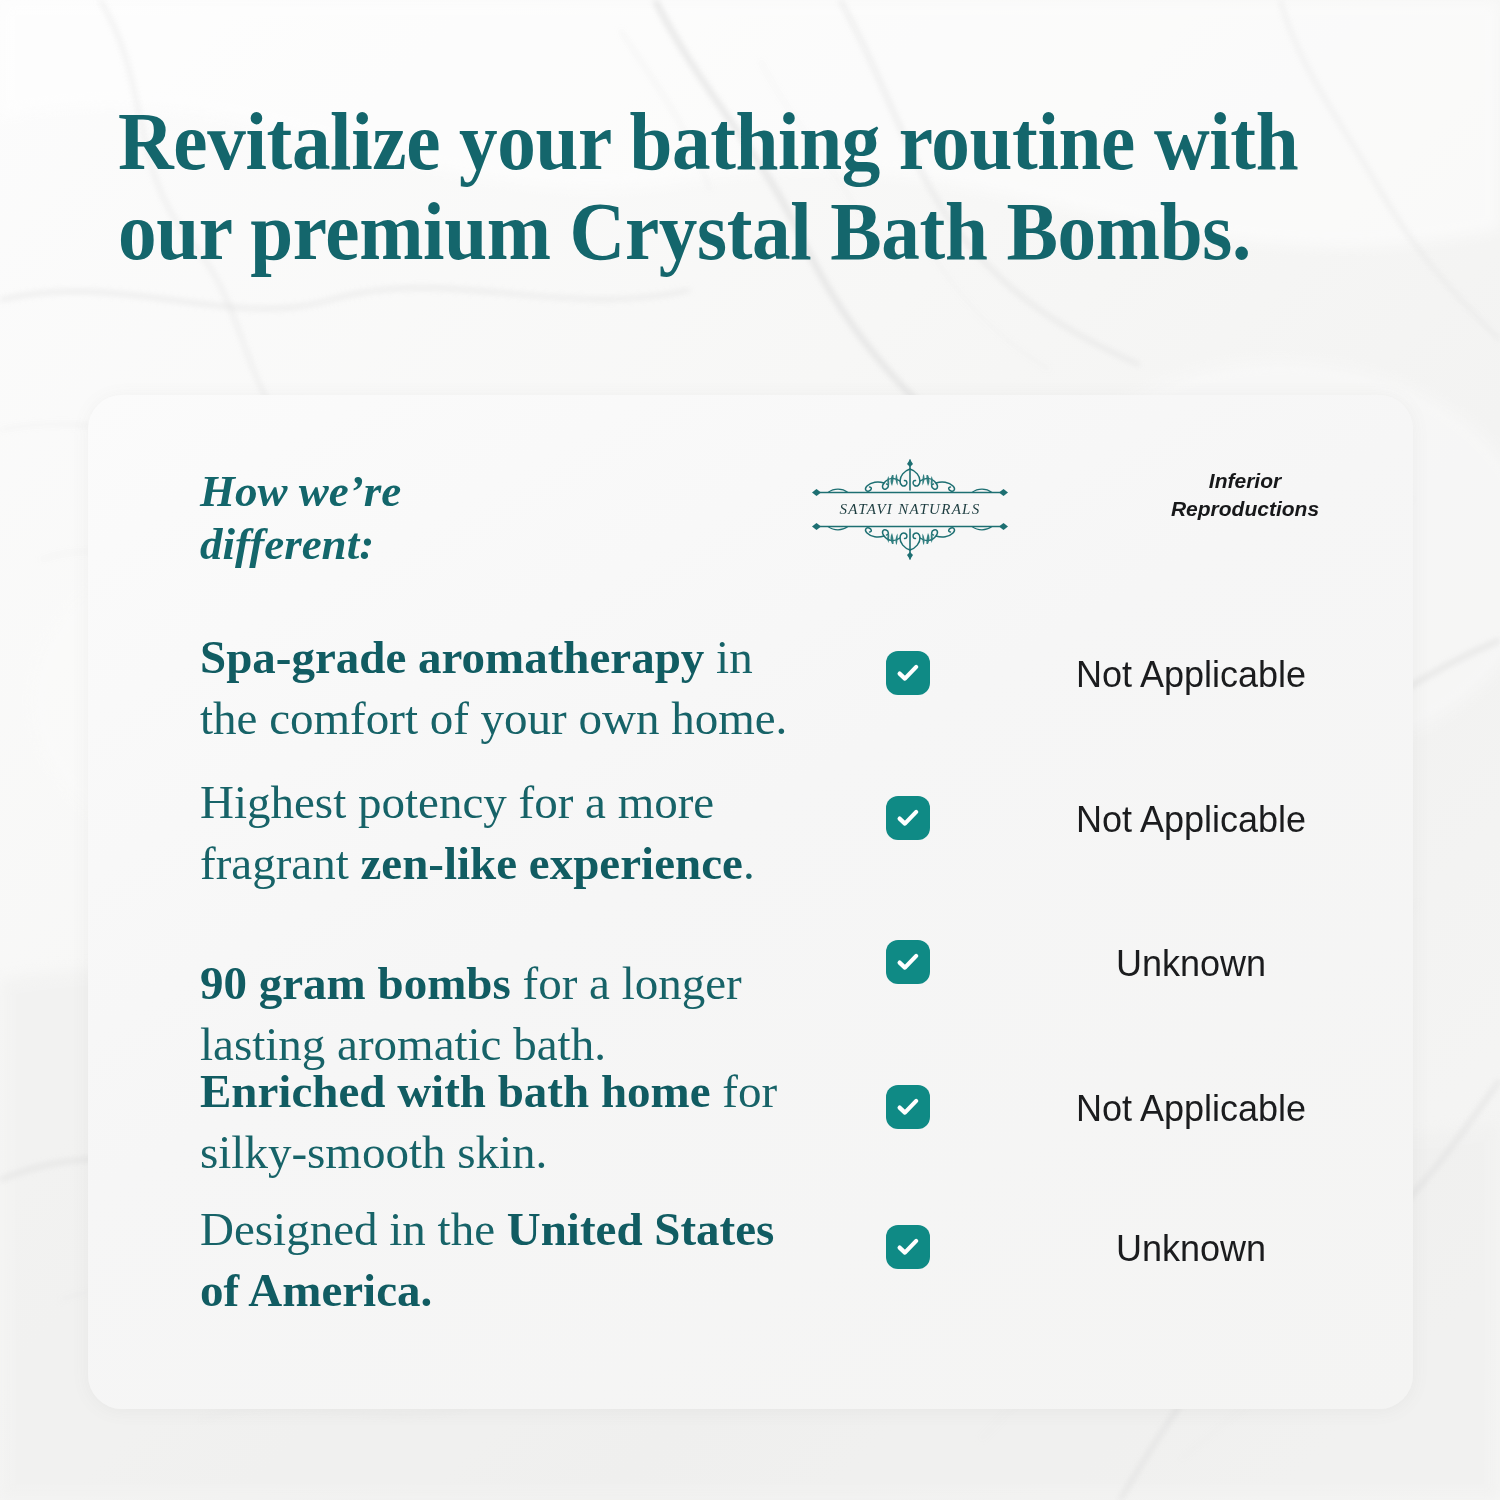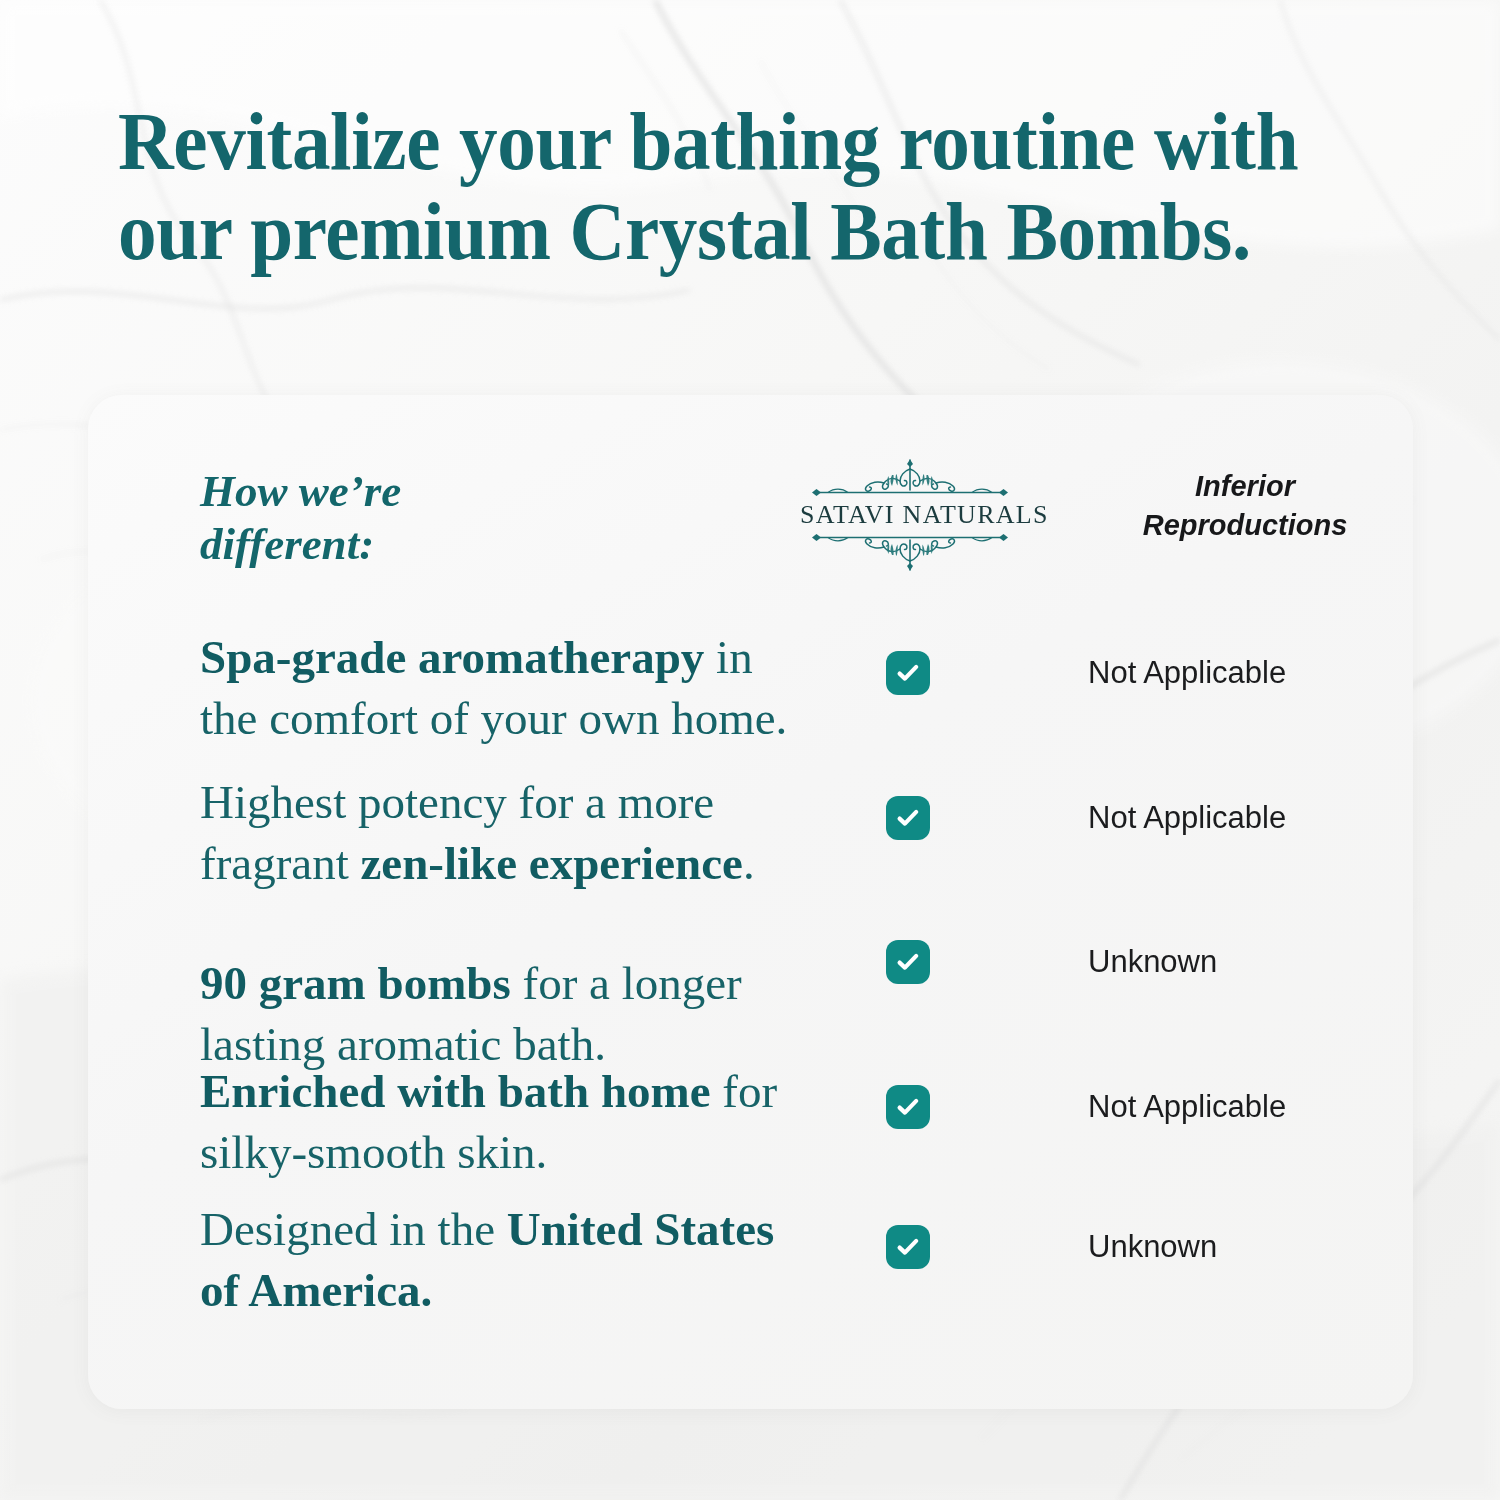--- a/index.html
+++ b/index.html
@@ -85,38 +85,39 @@
   #brand-logo .ornament-top,
   #brand-logo .ornament-bottom {
     display: block;
     margin: 0 auto;
     color: #1d6f72;
   }
   #brand-logo .ornament-bottom { transform: rotate(180deg); }
   #brand-name {
     color: #1c3c3f;
     font-family: "Liberation Serif", serif;
-    font-size: 26px;
+    font-size: 15px;
     letter-spacing: 1.3px;
     line-height: 1;
     padding: 1px 0 1px;
     white-space: nowrap;
+    font-style: italic;
   }
 
   #inferior-title {
     position: absolute;
     left: 1002px;
     top: 72px;
     width: 310px;
     text-align: center;
     color: #17181a;
     font-family: "Liberation Sans", sans-serif;
     font-style: italic;
     font-weight: bold;
-    font-size: 29px;
+    font-size: 21px;
     line-height: 1.33;
     white-space: pre-line;
   }
 
   
   #rows {
     position: absolute;
     left: 0;
     top: 200px;
     width: 100%;
@@ -151,26 +152,27 @@
     border-radius: 12px;
     background: #0f8a85;
     display: flex;
     align-items: center;
     justify-content: center;
   }
   .checkbox svg { display: block; }
 
   .row-value {
     position: absolute;
-    left: 1000px;
+    left: 948px;
     top: 0;
     width: 310px;
+    text-align: center;
     color: #1b1c1e;
     font-family: "Liberation Sans", sans-serif;
-    font-size: 31px;
+    font-size: 36px;
     line-height: 1;
   }
 </style>
 </head>
 <body>
 
 <div id="marble-bg">
   <svg viewBox="0 0 1500 1500" xmlns="http://www.w3.org/2000/svg" aria-hidden="true">
     <defs>
       <linearGradient id="mbase" x1="0" y1="0" x2="1" y2="1">

